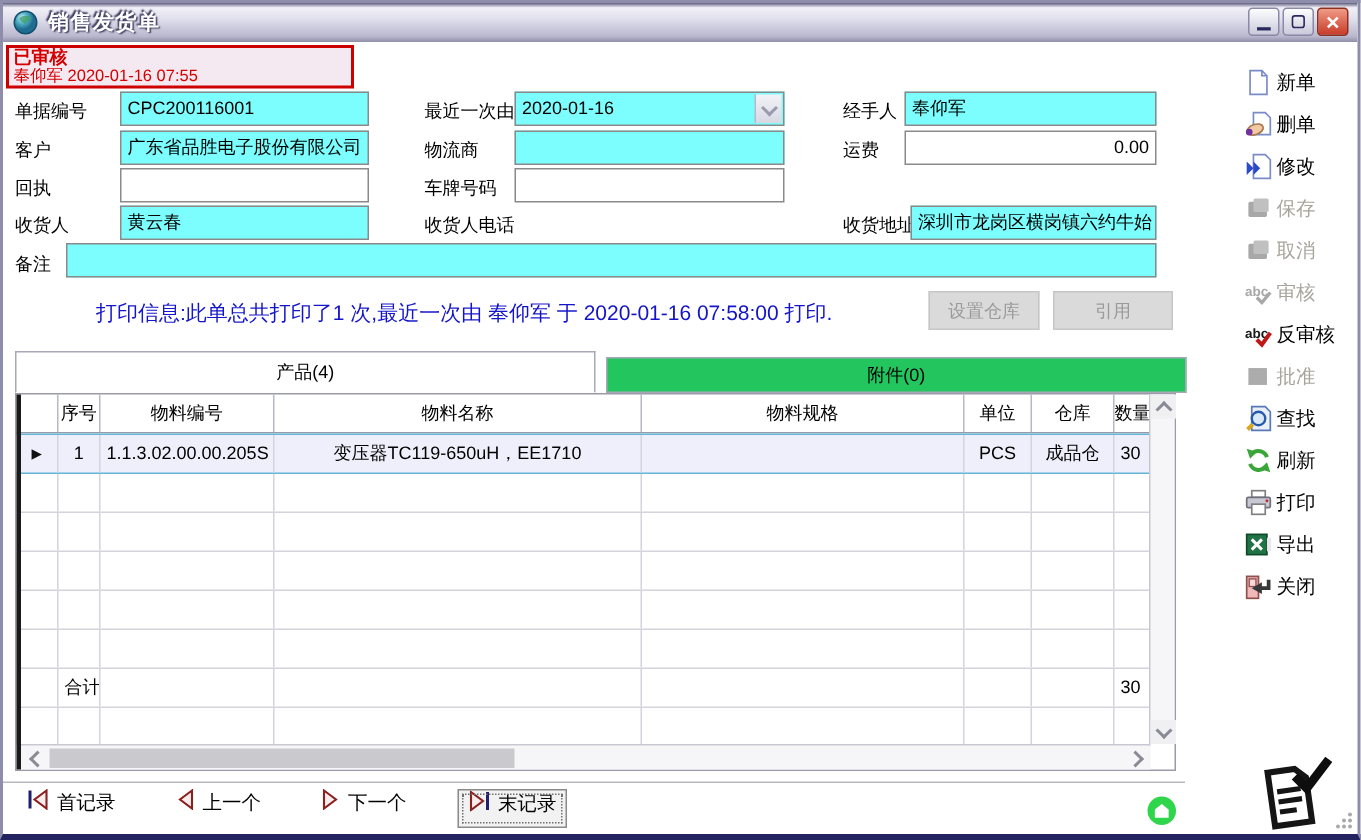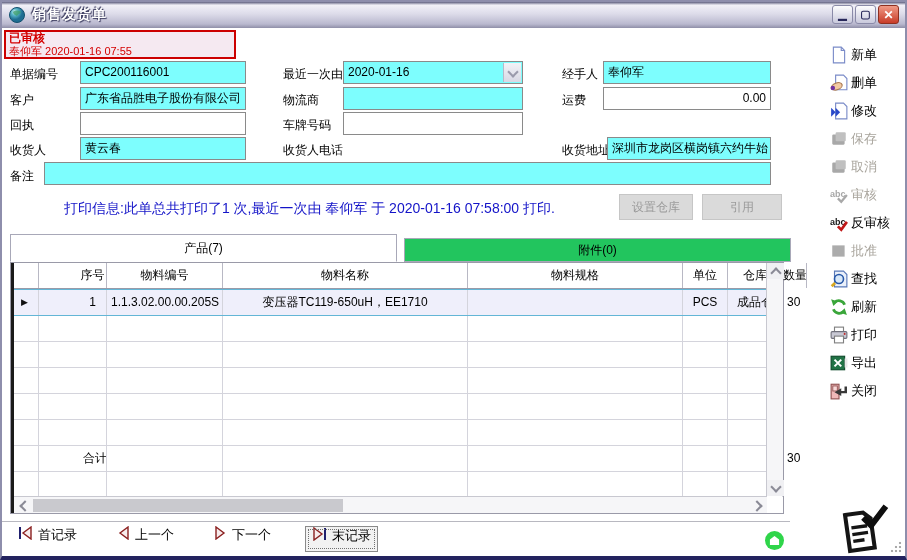--- a/index.html
+++ b/index.html
@@ -58,21 +58,21 @@
   .harrow { position:absolute; top:0; width:17px; height:17px; }
   .harrow::after { content:""; position:absolute; top:5px; width:6px; height:6px;
     border-right:2px solid #8A8A96; border-bottom:2px solid #8A8A96; }
   .harrow.left::after { left:6px; transform:rotate(135deg); }
   .harrow.right::after { left:3px; transform:rotate(-45deg); }
   .grow { display:flex; height:26px; width:756px; border-bottom:1px solid #D4D4DC; }
   .grow.header { border-bottom:1px solid #9A9AA8; font-size:12px; }
   .cell { height:100%; border-right:1px solid #D4D4DC; font-size:12px; line-height:25px;
     overflow:hidden; white-space:nowrap; text-align:center; flex:none; }
   .header .cell { border-right:1px solid #B8B8C4; }
-  .c0{width:28px;} .c1{width:28px;margin-left:40px;} .c2{width:116px;} .c3{width:245px;}
+  .c0{width:28px;} .c1{width:28px;} .c2{width:116px;} .c3{width:245px;}
   .c4{width:215px;} .c5{width:45px;} .c6{width:55px;} .c7{width:24px; border-right:none;}
   .cell.left { text-align:left; padding-left:4px; }
   .grow.selected { background:#EFEFFB; border-top:1px solid #63B6D6; border-bottom:1px solid #63B6D6; height:27px; }
   .rowarrow { color:#101010; font-size:9px; line-height:25px; }
   
   .side-btn { position:absolute; left:828px; width:76px; height:26px; display:flex;
     align-items:center; gap:3px; cursor:default; }
   .side-btn .txt { font-size:13px; color:#000; }
   .side-btn.disabled .txt { color:#A8A49C; }
   .icon16 { width:18px; height:18px; flex:none; display:inline-block; }
@@ -148,21 +148,21 @@
   <div class="field" style="left:78px;top:110px;width:166px"></div>
   <div class="field" style="left:341px;top:110px;width:180px"></div>
   <div class="field cyan" style="left:78px;top:135px;width:166px">黄云春</div>
   <div class="field cyan" style="left:605px;top:135px;width:164px">深圳市龙岗区横岗镇六约牛始</div>
   <div class="field cyan" style="left:42px;top:160px;width:727px"></div>
 
   <div class="printinfo">打印信息:此单总共打印了1 次,最近一次由 奉仰军 于 2020-01-16 07:58:00  打印.</div>
   <div class="graybtn" style="left:617px;width:74px">设置仓库</div>
   <div class="graybtn" style="left:700px;width:80px">引用</div>
 
-  <div class="tab active" style="left:8px;width:387px">产品(7)</div>
+  <div class="tab active" style="left:8px;width:387px">产品(4)</div>
   <div class="tab inactive" style="left:395px;width:387px">附件(0)</div>
 
   <div class="grid">
     <div class="blackbar"></div>
     <div class="grow header">
       <span class="cell c0"></span>
       <span class="cell c1">序号</span>
       <span class="cell c2">物料编号</span>
       <span class="cell c3">物料名称</span>
       <span class="cell c4">物料规格</span>

